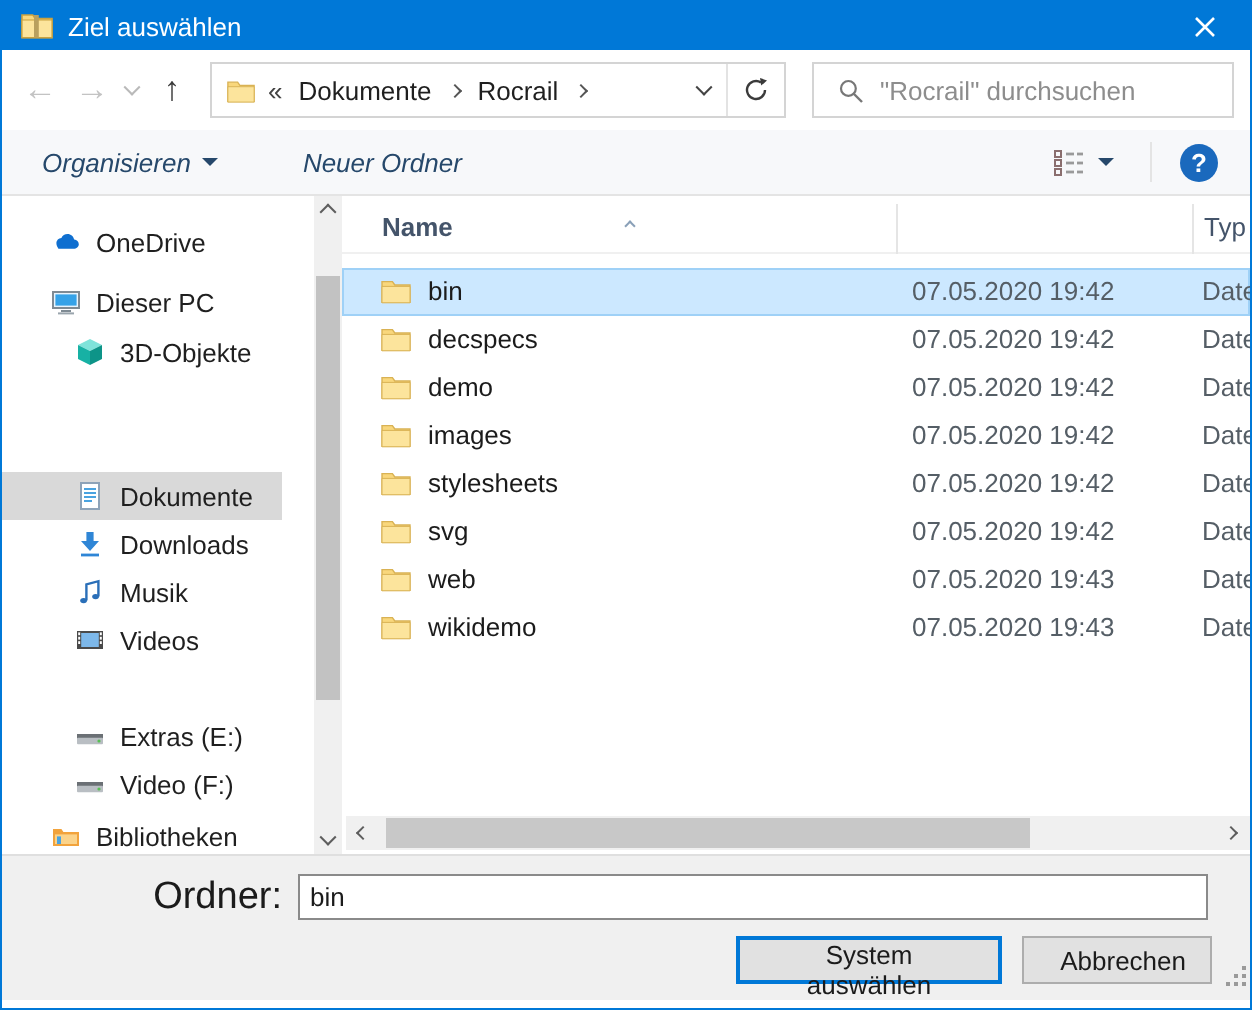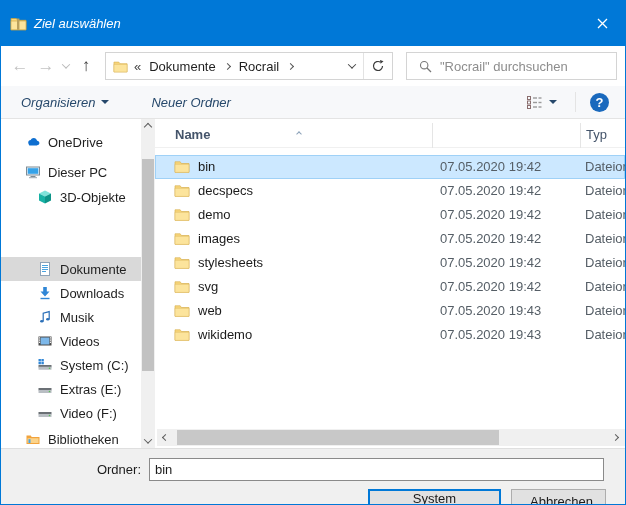--- a/index.html
+++ b/index.html
@@ -5,21 +5,21 @@
   * { box-sizing: border-box; margin: 0; padding: 0; }
   html,body { background:#555; }
   body { font-family: "Liberation Sans", "DejaVu Sans", sans-serif; }
 
   .window {
     position: relative; width: 626px; height: 505px;
     background:#fff; border:1px solid #0078d7; overflow:hidden;
   }
 
   
-  .titlebar { height:45px; background:#0078d7; display:flex; align-items:center;font-style:italic; }
+  .titlebar { height:24px; background:#0078d7; display:flex; align-items:center; }
   .title-icon { margin:0 7px 0 9px; display:flex; }
   .title-text { color:#fff; font-size:13px; flex:1; }
   .close-btn { width:45px; height:28px; display:flex; align-items:center; justify-content:center; }
 
   
   .addressrow { height:40px; background:#fff; display:flex; align-items:center; padding:0 8px 0 6px; }
   .nav-btn { width:26px; height:26px; display:flex; align-items:center; justify-content:center;
              font-size:17px; color:#c3c3c3; }
   .nav-btn.enabled { color:#3b3b3b; }
   .nav-drop { width:14px; height:26px; display:flex; align-items:center; justify-content:center; color:#b9b9b9; }
@@ -57,21 +57,21 @@
   .tb-right { margin-left:auto; display:flex; align-items:center; gap:8px; }
   .views-btn { display:flex; align-items:center; gap:7px; padding:4px 4px; }
   .tb-div { width:1px; height:20px; background:#e4e4e4; margin:0 6px; }
   .help-btn { width:19px; height:19px; border-radius:50%; background:#1a69bd; color:#fff;
               font-size:13px; font-weight:bold; display:flex; align-items:center; justify-content:center;
               margin-right:6px; }
 
   
   .content { height:329px; display:flex; background:#fff; position:relative; }
 
-  .sidebar { width:140px; position:relative; overflow:hidden; font-size:13px; color:#1f1f1f; }
+  .sidebar { width:156px; position:relative; overflow:hidden; font-size:13px; color:#1f1f1f; }
   .side-item { position:absolute; left:0; width:140px; height:24px; display:flex; align-items:center; }
   .side-item .sideicon { width:16px; height:16px; margin-left:24px; margin-right:7px; flex:none; display:flex; }
   .side-item.indent1 .sideicon { margin-left:36px; }
   .side-item.selected { background:#d9d9d9; }
 
   .vscroll { width:14px; background:#f0f0f0; position:relative; }
   .vs-arrow { position:absolute; left:0; width:14px; height:15px; display:flex; align-items:center;
               justify-content:center; color:#5d5d5d; }
   .vs-arrow.top { top:0; } .vs-arrow.bottom { bottom:0; }
   .vs-thumb { position:absolute; left:1px; width:12px; top:40px; height:212px; background:#c2c2c2; }
@@ -97,21 +97,21 @@
 
   .hscroll { position:absolute; bottom:2px; left:2px; right:0; height:17px; background:#f0f0f0; }
   .hs-arrow { position:absolute; top:0; width:16px; height:17px; display:flex; align-items:center;
               justify-content:center; color:#5d5d5d; }
   .hs-arrow.left { left:0; } .hs-arrow.right { right:2px; }
   .hs-thumb { position:absolute; top:1px; height:15px; left:20px; width:322px; background:#c8c8c8; }
 
   
   .footer { height:73px; background:#f0f0f0; border-top:1px solid #dfdfdf; position:relative; }
   .folder-row { display:flex; align-items:center; margin-top:9px; }
-  .folder-row label { width:148px; text-align:right; font-size:13px; color:#1b1b1b; padding-right:8px; }
+  .folder-row label { width:148px; text-align:right; font-size:19px; color:#1b1b1b; padding-right:8px; }
   .folder-row input { width:455px; height:23px; border:1px solid #8a8a8a; font-size:13px; padding:0 5px;
                       font-family:"Liberation Sans",sans-serif; color:#1b1b1b; background:#fff; }
   .btn-row { display:flex; justify-content:flex-end; margin-top:8px; padding-right:19px; gap:10px; }
   .btn { height:24px; font-size:13px; background:#e1e1e1; border:1px solid #adadad; padding:0 12px;
          font-family:"Liberation Sans",sans-serif; color:#1b1b1b; }
   .btn.primary { border:2px solid #0078d7; width:133px; }
   .btn.cancel { width:95px;text-align:right; }
   .grip { position:absolute; right:2px; bottom:2px; }
 </style>
 </head>
@@ -298,36 +298,20 @@
                 <rect x="2.1" y="6.4" width="1" height="1.4"></rect>
                 <rect x="2.1" y="8.6" width="1" height="1.4"></rect>
                 <rect x="12.9" y="4.2" width="1" height="1.4"></rect>
                 <rect x="12.9" y="6.4" width="1" height="1.4"></rect>
                 <rect x="12.9" y="8.6" width="1" height="1.4"></rect>
               </g>
             </svg>
           </span>
         <span class="slabel">Videos</span>
       </div>
-      <div class="side-item indent1" style="top:234px">
-        <span class="sideicon">
-            <svg width="16" height="16" viewBox="0 0 16 16">
-              <g fill="#2f86d6">
-                <rect x="1.5" y="2" width="2.4" height="2.4"></rect>
-                <rect x="4.4" y="2" width="2.4" height="2.4"></rect>
-                <rect x="1.5" y="4.9" width="2.4" height="2.4"></rect>
-                <rect x="4.4" y="4.9" width="2.4" height="2.4"></rect>
-              </g>
-              <rect x="1.5" y="8" width="13" height="2.2" fill="#6b7075"></rect>
-              <rect x="1.5" y="9.8" width="13" height="3" rx="0.5" fill="#b9bec3"></rect>
-              <circle cx="12.5" cy="11.3" r="0.8" fill="#58c055"></circle>
-            </svg>
-          </span>
-        <span class="slabel">System (C:)</span>
-      </div>
       <div class="side-item indent1" style="top:258px">
         <span class="sideicon">
             <svg width="16" height="16" viewBox="0 0 16 16">
               <rect x="1.5" y="7" width="13" height="2.4" fill="#6b7075"></rect>
               <rect x="1.5" y="8.9" width="13" height="3.2" rx="0.5" fill="#b9bec3"></rect>
               <circle cx="12.5" cy="10.5" r="0.8" fill="#58c055"></circle>
             </svg>
           </span>
         <span class="slabel">Extras (E:)</span>
       </div>

